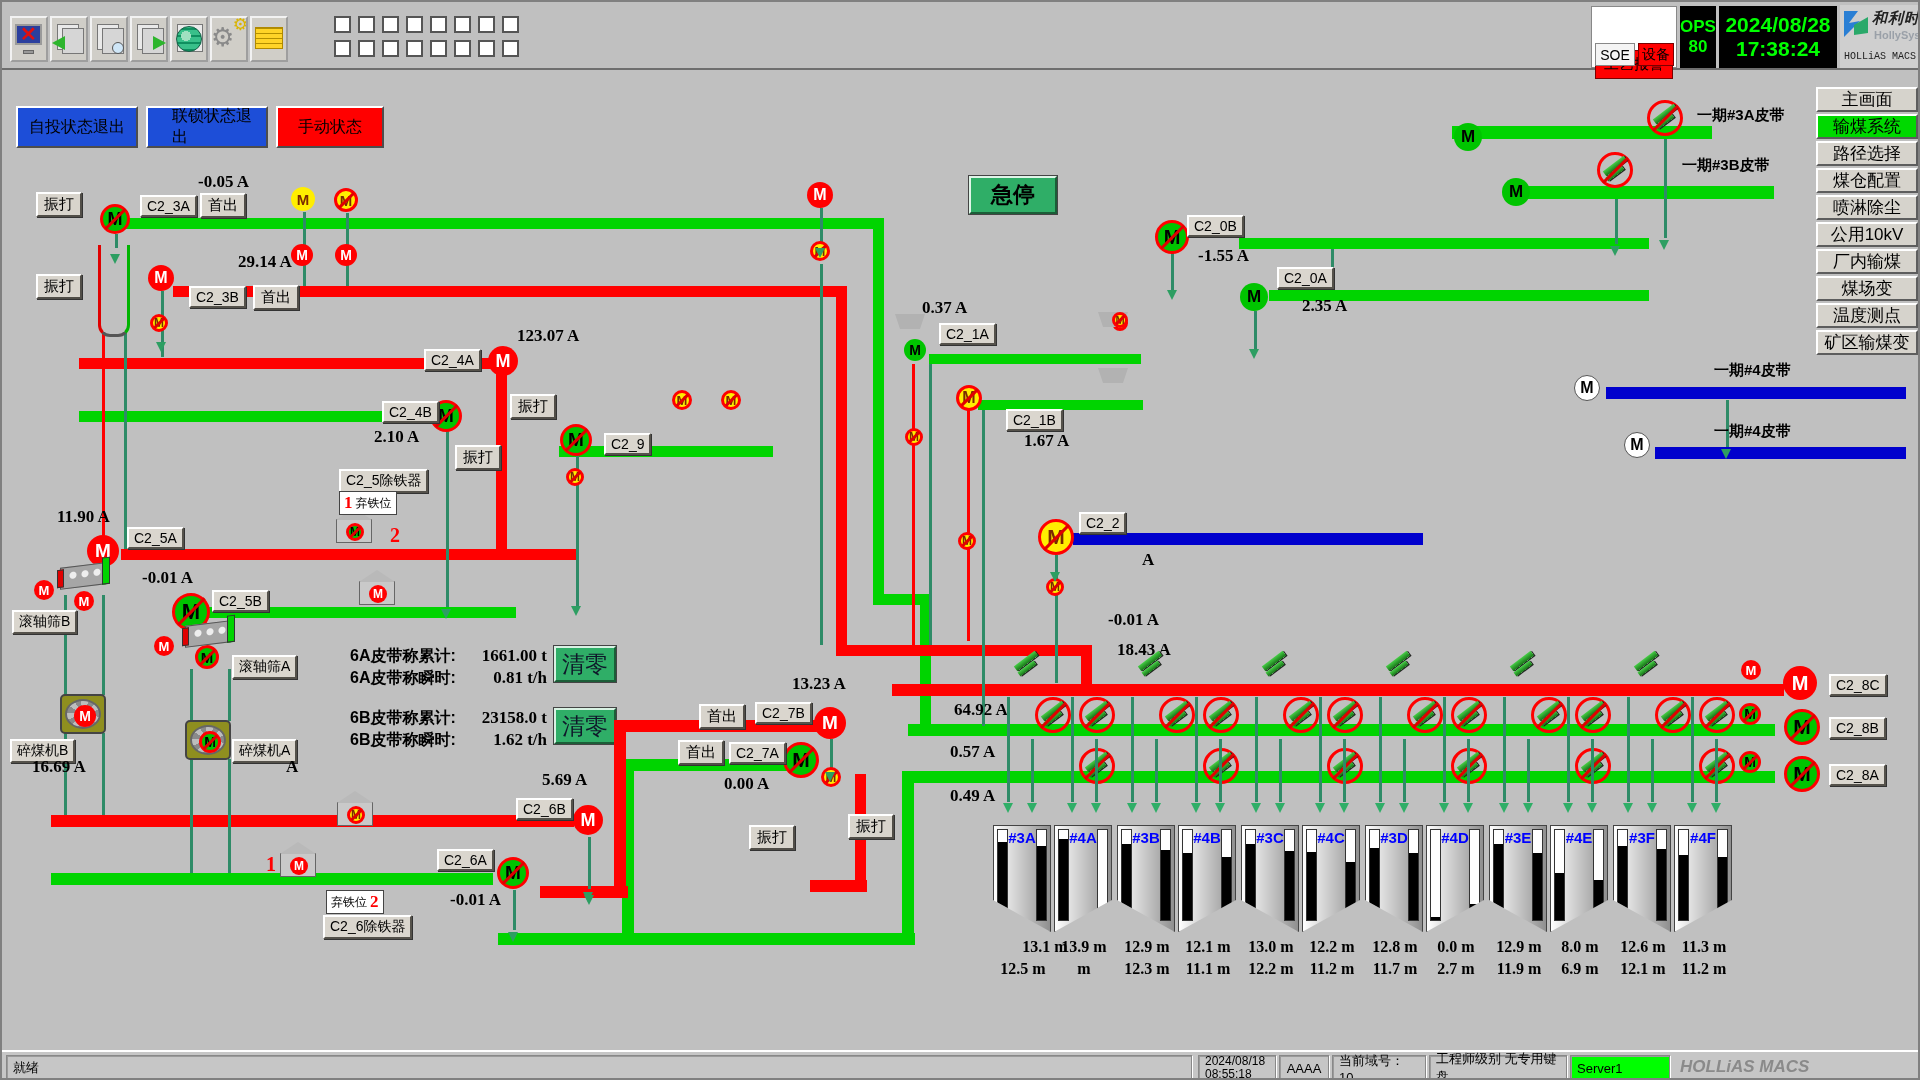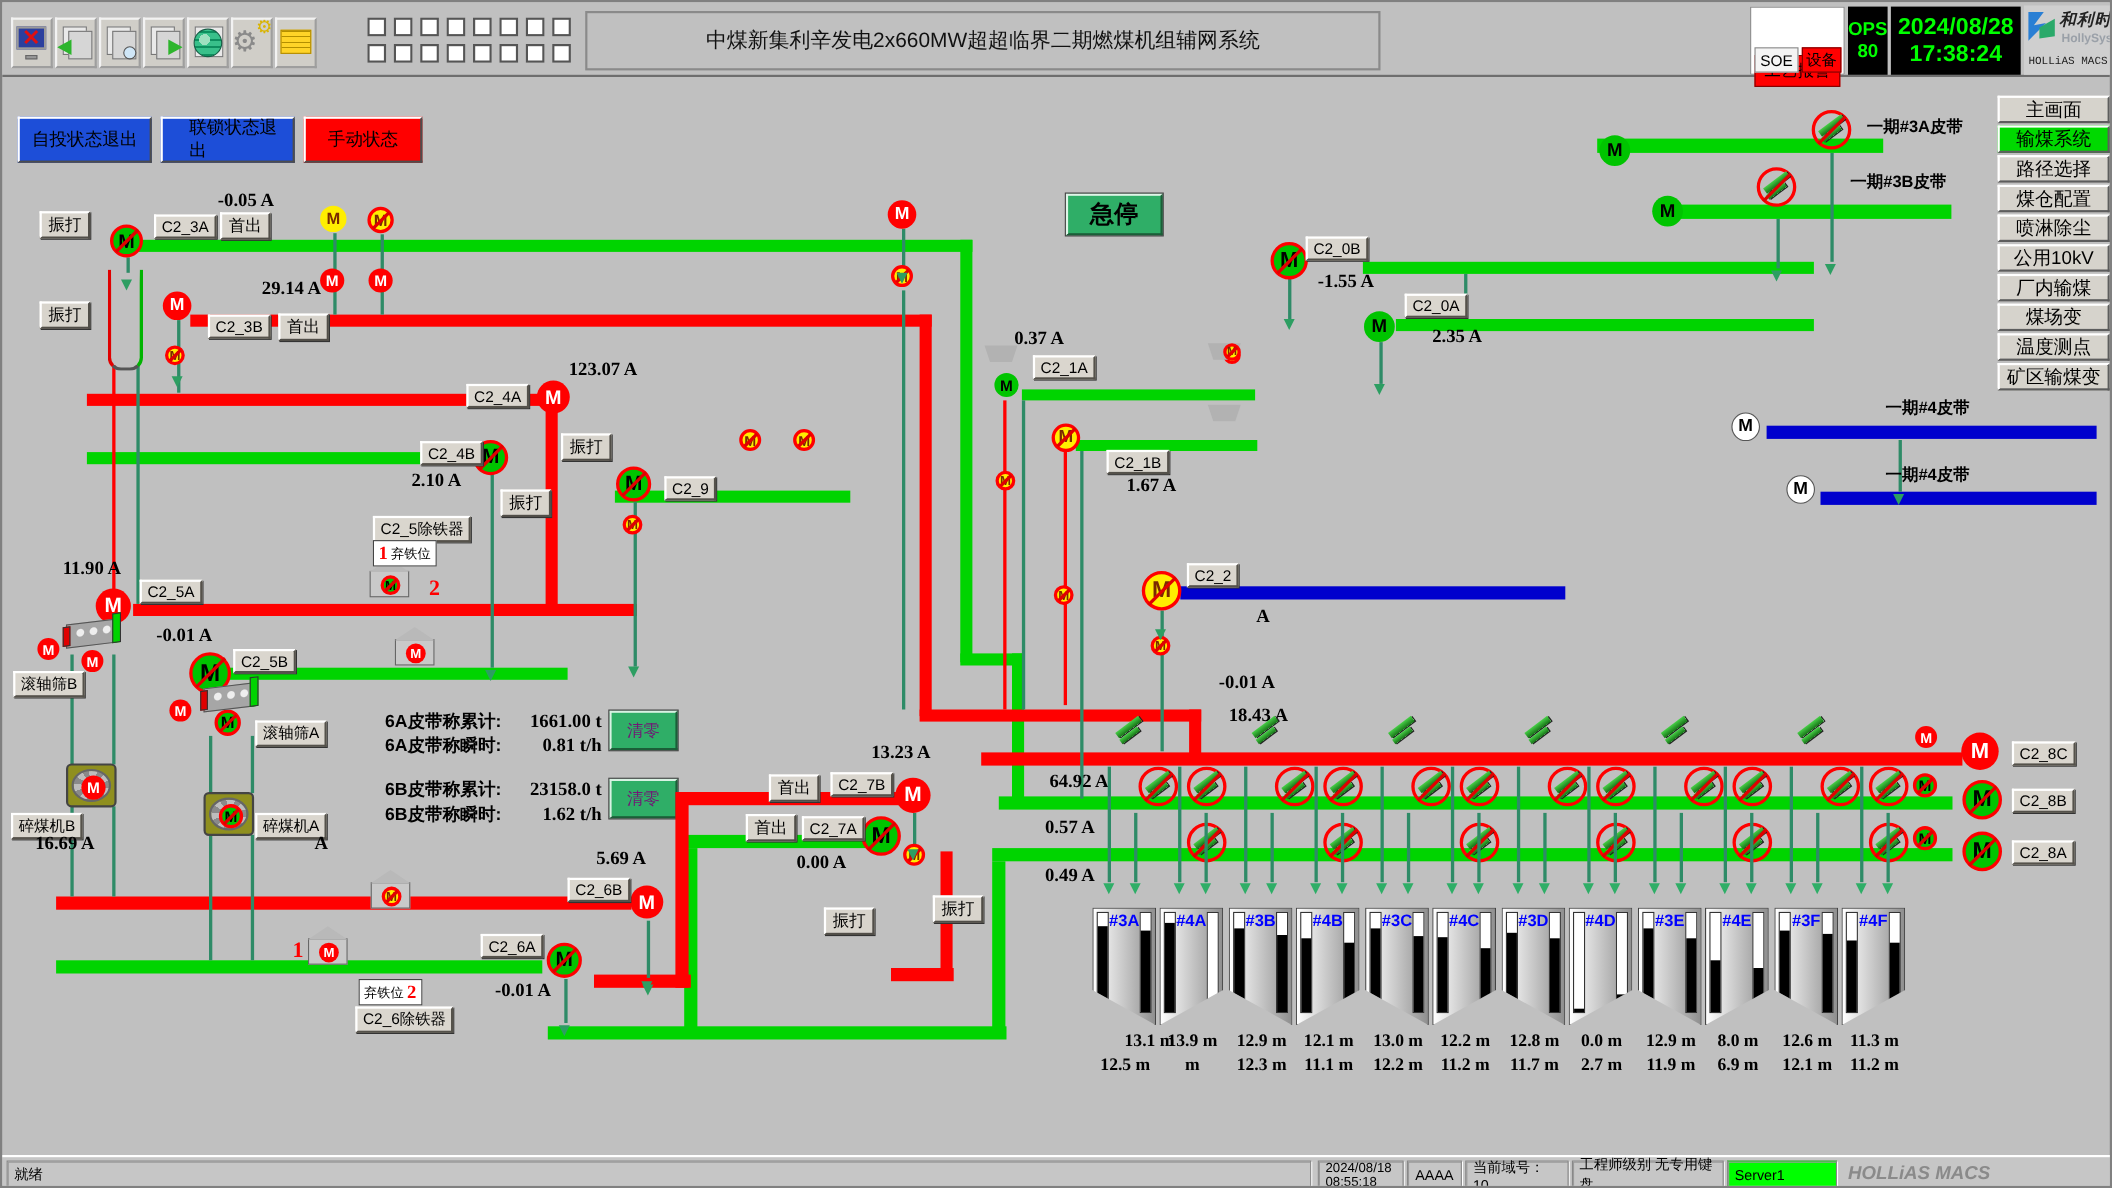--- a/index.html
+++ b/index.html
@@ -65,23 +65,23 @@
   .motor.fy{background:#ffee00;color:#7a2a00;}
   .motor.fw{background:#ffffff;color:#000;border:1px solid #555;}
   .motor.xd{border:3px solid #ff0000;}
   .slash{position:absolute;left:calc(50% - 1.5px);top:-8%;width:3px;height:116%;background:#e00000;transform:rotate(45deg);}
   .tag{position:absolute;background:#dad6ce;color:#000;font-size:14px;padding:1px 5px;white-space:nowrap;
     border-top:2px solid #fff;border-left:2px solid #fff;border-right:2px solid #55524b;border-bottom:2px solid #55524b;
     box-shadow:1px 1px 0 #333;}
   .sbtn{position:absolute;background:#d8d4cc;color:#000;font-size:15px;padding:1px 6px;white-space:nowrap;
     border-top:2px solid #fff;border-left:2px solid #fff;border-right:2px solid #514e48;border-bottom:2px solid #514e48;
     box-shadow:1px 1px 0 #333;}
-  .gbtn{position:absolute;background:#2fae67;color:#701a75;display:flex;align-items:center;justify-content:center;
+  .gbtn{position:absolute;background:#2fae67;color:#0f172a;display:flex;align-items:center;justify-content:center;
     border-top:2px solid #d8f2e3;border-left:2px solid #d8f2e3;border-right:2px solid #1b5e38;border-bottom:2px solid #1b5e38;
-    outline:1px solid #444;font-size:15px;}
+    outline:1px solid #444;font-size:23px;}
   .val{position:absolute;font-family:"Liberation Serif",serif;font-weight:bold;font-size:17px;color:#000;white-space:nowrap;}
   .val.red{color:#ff0000;font-size:20px;}
   .val.lbl{font-family:"Liberation Sans",sans-serif;font-weight:bold;font-size:15px;}
   .arr{position:absolute;width:0;height:0;border-left:5px solid transparent;border-right:5px solid transparent;border-top:10px solid #2d9e62;}
   .plowc{position:absolute;width:36px;height:36px;border:3px solid #ff0000;border-radius:50%;}
   .plow{position:absolute;width:34px;height:30px;}
   .blade{position:absolute;width:26px;height:6px;background:linear-gradient(#46cf46,#167016);transform:rotate(-37deg);box-shadow:1px 1px 0 #222;}
   .house{position:absolute;background:#c9c9c9;border:1px solid #666;}
   .roof{position:absolute;left:-1px;top:-12px;width:0;height:0;border-left:18px solid transparent;border-right:18px solid transparent;border-bottom:12px solid #b9b9b9;}
   .hopper{position:absolute;width:30px;height:0;border-top:15px solid #b2b2b2;border-left:5px solid transparent;border-right:5px solid transparent;}
@@ -173,21 +173,20 @@
         <div class="chk" style="left: 500px; top: 14px; position: absolute;"></div>
         <div class="chk" style="left: 332px; top: 38px; position: absolute;"></div>
         <div class="chk" style="left: 356px; top: 38px; position: absolute;"></div>
         <div class="chk" style="left: 380px; top: 38px; position: absolute;"></div>
         <div class="chk" style="left: 404px; top: 38px; position: absolute;"></div>
         <div class="chk" style="left: 428px; top: 38px; position: absolute;"></div>
         <div class="chk" style="left: 452px; top: 38px; position: absolute;"></div>
         <div class="chk" style="left: 476px; top: 38px; position: absolute;"></div>
         <div class="chk" style="left: 500px; top: 38px; position: absolute;"></div>
       </div>
-    <div id="titlebox">中煤新集利辛发电2x660MW超超临界二期燃煤机组辅网系统</div>
     <div id="alarmpanel">
       <div class="redbtn" style="left:3px;top:3px;width:78px;height:29px;margin-top:40px;">工艺报警</div>
       <div class="soebtn">SOE</div>
       <div class="redbtn" style="left:46px;top:36px;width:36px;height:23px;font-size:14px;">设备</div>
     </div>
     <div class="blackpanel" style="left:1678px;top:4px;width:36px;height:62px;font-size:17px;">
       <span>OPS</span>
       <span>80</span>
     </div>
     <div class="blackpanel" style="left:1717px;top:4px;width:118px;height:62px;font-size:21px;">

